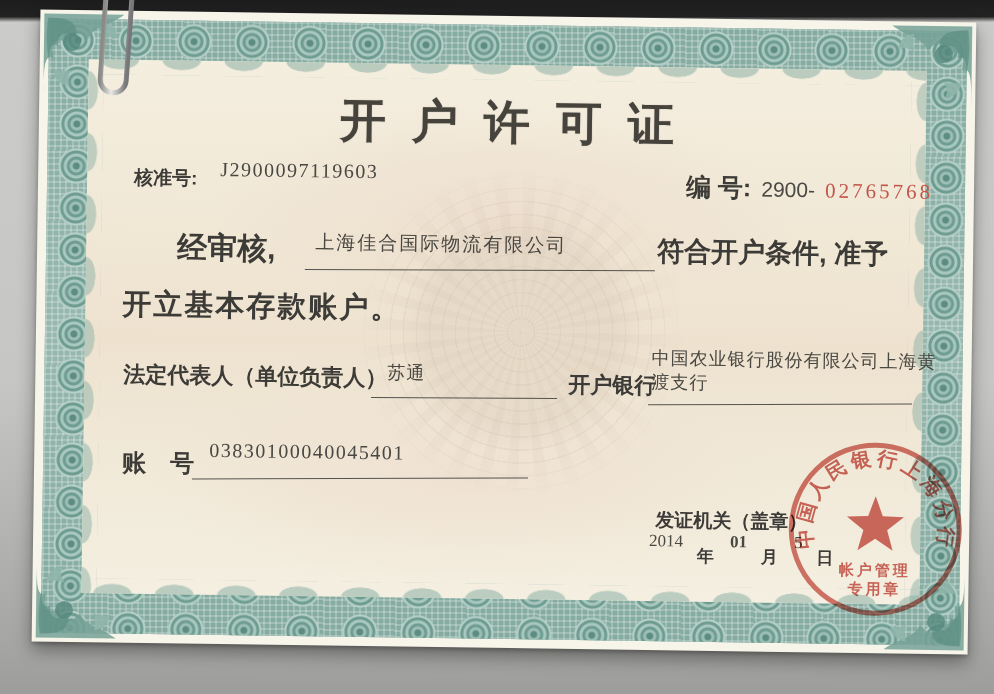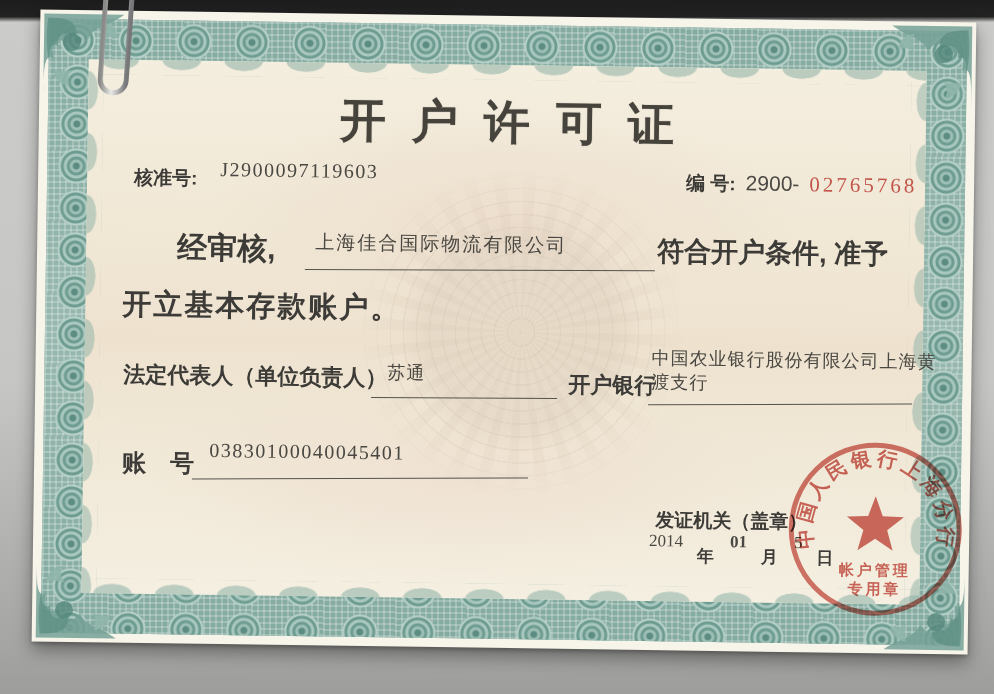--- a/index.html
+++ b/index.html
@@ -119,21 +119,21 @@
     <div class="scallop right"></div>
   </div>
 
   <div class="content">
     <div class="abs title">开户许可证</div>
 
     <div class="abs lbl" style="left:96px; top:154px; font-size:19px;">核准号:</div>
     <div class="abs hand" style="left:182px; top:146px; font-size:20px; letter-spacing:1.5px;">J2900097119603</div>
 
     <div class="abs serial-row" style="left:648px; top:152px;">
-      <span class="lbl" style="font-size:19px;">编 号:</span>
+      <span class="lbl" style="font-size:25px;">编 号:</span>
       <span style="font-size:21px; color:#4a4944;">2900-</span>
       <span class="red hand" style="font-size:21px; letter-spacing:3px;">02765768</span>
     </div>
 
     <div class="abs lbl" style="left:140px; top:216px; font-size:30px;">经审核,</div>
     <div class="abs hand" style="left:278px; top:216px; font-size:19px; letter-spacing:2px;">上海佳合国际物流有限公司</div>
     <div class="uline" style="left:268px; top:254px; width:350px; transform:rotate(-0.6deg);"></div>
     <div class="abs lbl" style="left:620px; top:215px; font-size:27px;">符合开户条件, 准予</div>
 
     <div class="abs lbl" style="left:86px; top:274px; font-size:29px; letter-spacing:2px;">开立基本存款账户。</div>

